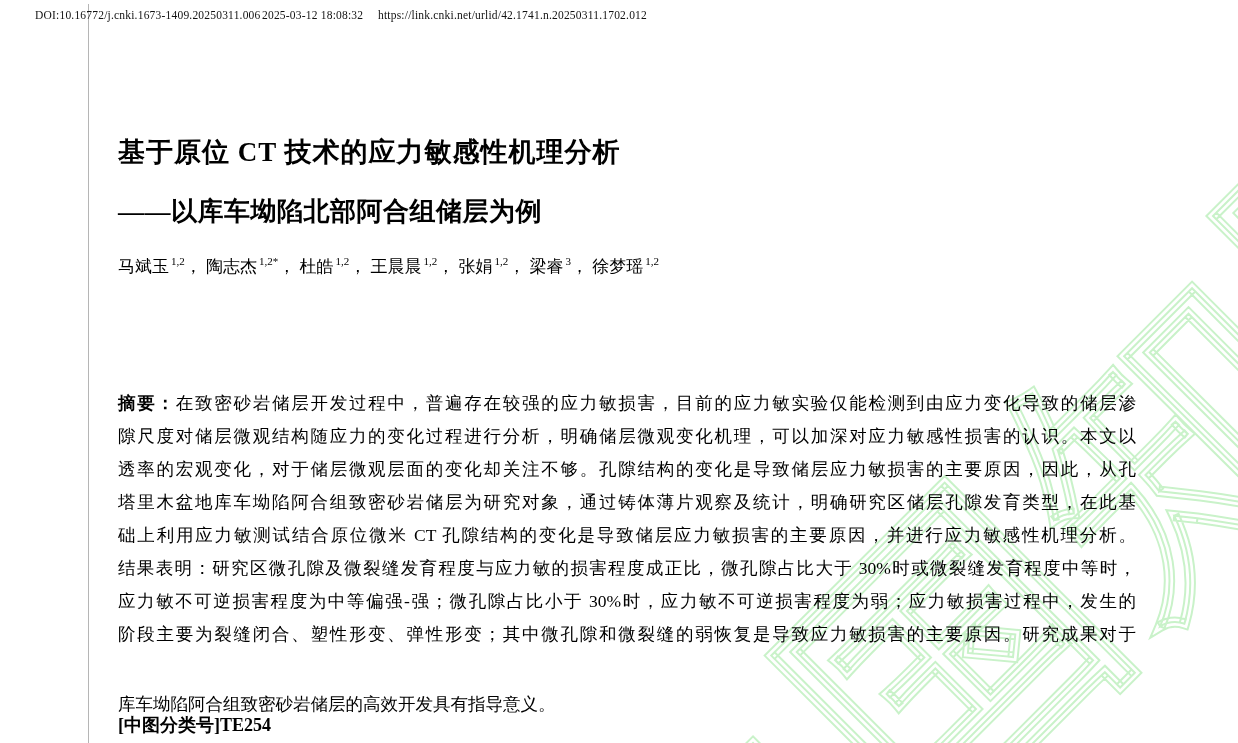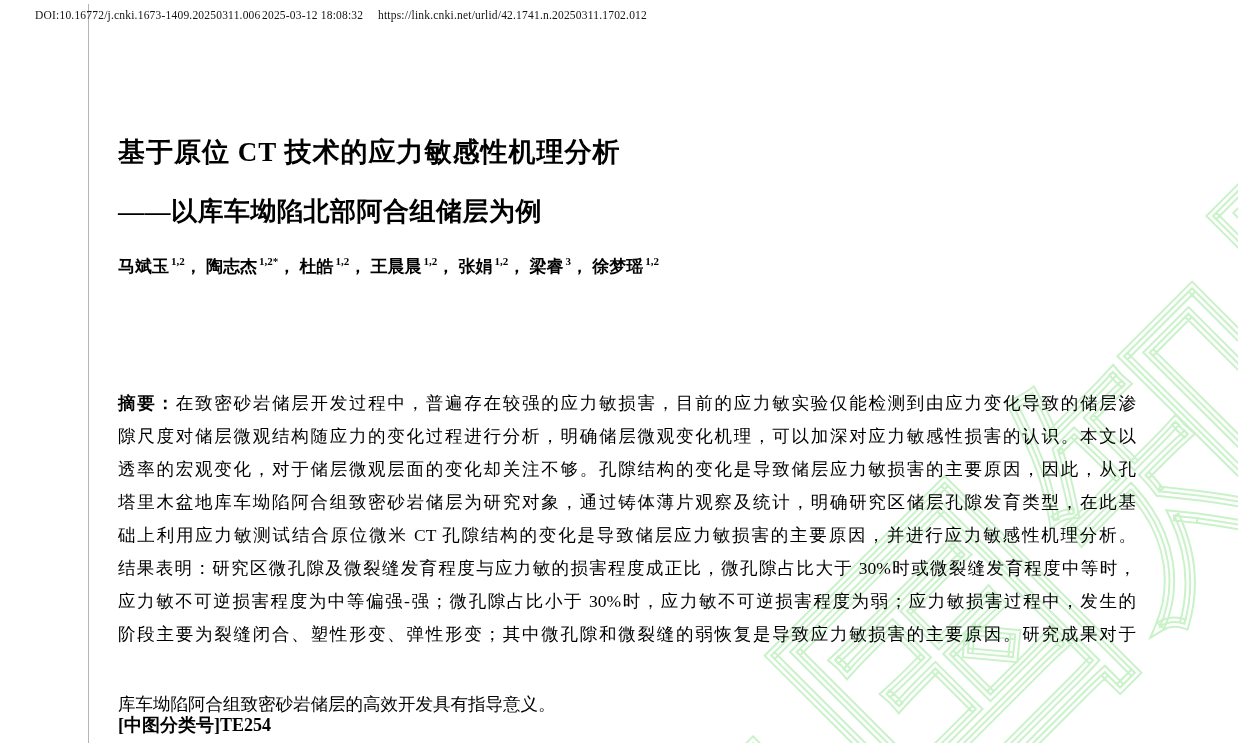--- a/index.html
+++ b/index.html
@@ -60,21 +60,20 @@
     font-weight: bold;
     letter-spacing: 0.5px;
     white-space: nowrap;
   }
   .authors {
     position: absolute;
     left: 118px;
     top: 255px;
     font-size: 17px;
     white-space: nowrap;
-    font-weight: bold;
   }
   .authors sup {
     font-size: 11px;
     vertical-align: super;
     line-height: 0;
     margin-left: 2px;
   }
   .affiliations {
     position: absolute;
     left: 118px;

